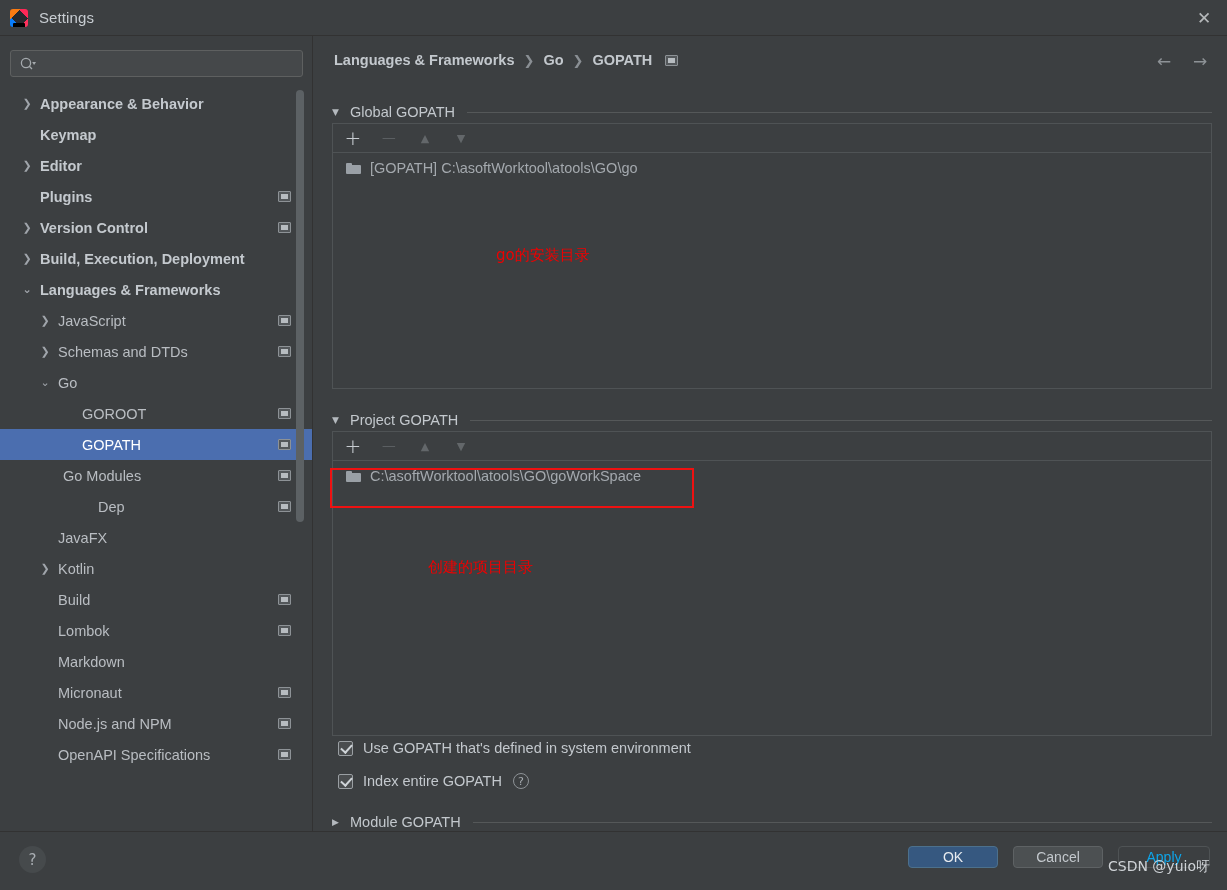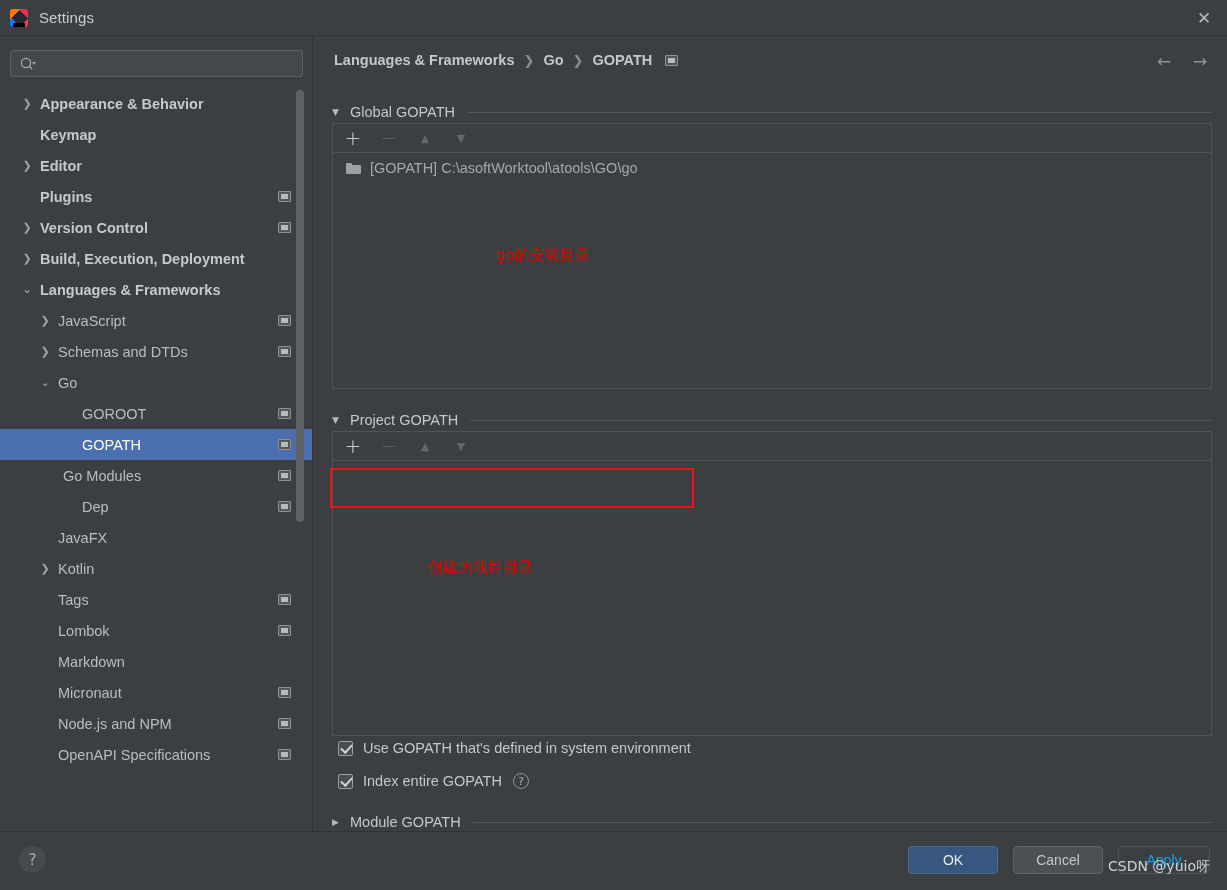--- a/index.html
+++ b/index.html
@@ -198,21 +198,21 @@
     position: absolute; left: 0; top: 831px; width: 1227px; height: 59px;
     background: #3c3f41; border-top: 1px solid #323232;
   }
   .help-btn {
     position: absolute; left: 19px; top: 14px; width: 27px; height: 27px;
     border-radius: 50%; background: #464a4c; color: #a9aeb3;
     display: flex; align-items: center; justify-content: center;
     font-size: 15px; font-family: "DejaVu Sans", sans-serif; cursor: pointer;
   }
   .btn {
-    position: absolute; top: 14px; height: 28px; border-radius: 4px;
+    position: absolute; top: 14px; height: 22px; border-radius: 4px;
     display: flex; align-items: center; justify-content: center;
     font-size: 14px; cursor: pointer;
   }
   .btn-ok {
     left: 908px; width: 90px; background: #365880; border: 1px solid #4c708c;
     color: #e6eaee;
   }
   .btn-cancel {
     left: 1013px; width: 90px; background: #4c5052; border: 1px solid #5e6264;
     color: #c3c8cd;
@@ -304,36 +304,36 @@
         <div class="tree-row selected" style="padding-left: 62px;">
           <span class="tw empty">❯</span>
           <span class="tree-label" style="margin-left: 6px;">GOPATH</span>
           <span class="mod-badge"></span>
         </div>
         <div class="tree-row" style="padding-left: 43px;">
           <span class="tw empty">❯</span>
           <span class="tree-label" style="margin-left: 6px;">Go Modules</span>
           <span class="mod-badge"></span>
         </div>
-        <div class="tree-row" style="padding-left: 62px;">
+        <div class="tree-row" style="padding-left: 62px; margin-left: 16px;">
           <span class="tw empty">❯</span>
           <span class="tree-label" style="margin-left: 6px;">Dep</span>
           <span class="mod-badge"></span>
         </div>
         <div class="tree-row" style="padding-left: 38px;">
           <span class="tw empty">❯</span>
           <span class="tree-label" style="margin-left: 6px;">JavaFX</span>
         </div>
         <div class="tree-row" style="padding-left: 38px;">
           <span class="tw">❯</span>
           <span class="tree-label" style="margin-left: 6px;">Kotlin</span>
         </div>
         <div class="tree-row" style="padding-left: 38px;">
           <span class="tw empty">❯</span>
-          <span class="tree-label" style="margin-left: 6px;">Tags</span>
+          <span class="tree-label" style="margin-left: 6px;">Build</span>
           <span class="mod-badge"></span>
         </div>
         <div class="tree-row" style="padding-left: 38px;">
           <span class="tw empty">❯</span>
           <span class="tree-label" style="margin-left: 6px;">Lombok</span>
           <span class="mod-badge"></span>
         </div>
         <div class="tree-row" style="padding-left: 38px;">
           <span class="tw empty">❯</span>
           <span class="tree-label" style="margin-left: 6px; text-align: center;">Markdown</span>
@@ -401,20 +401,24 @@
       <span class="sect-line"></span>
     </div>
 
     <div class="listpanel" style="left:18px; top:395px; width:880px; height:305px;">
       <div class="list-toolbar">
         <span class="tb-btn tb-plus">+</span>
         <span class="tb-btn tb-minus">−</span>
         <span class="tb-btn tb-up">▲</span>
         <span class="tb-btn tb-down">▼</span>
       </div>
+      <div class="list-row">
+        <span class="folder-icon"></span>
+        <span>C:\asoftWorktool\atools\GO\goWorkSpace</span>
+      </div>
     </div>
 
     <div class="redbox" style="left:16px; top:432px; width:364px; height:40px;"></div>
 
     <div class="annot" style="left:114px; top:522px;">创建的项目目录</div>
 
     <div class="cbrow" style="left:24px; top:704px;">
       <span class="cbox"></span>
       <span>Use GOPATH that's defined in system environment</span>
     </div>

